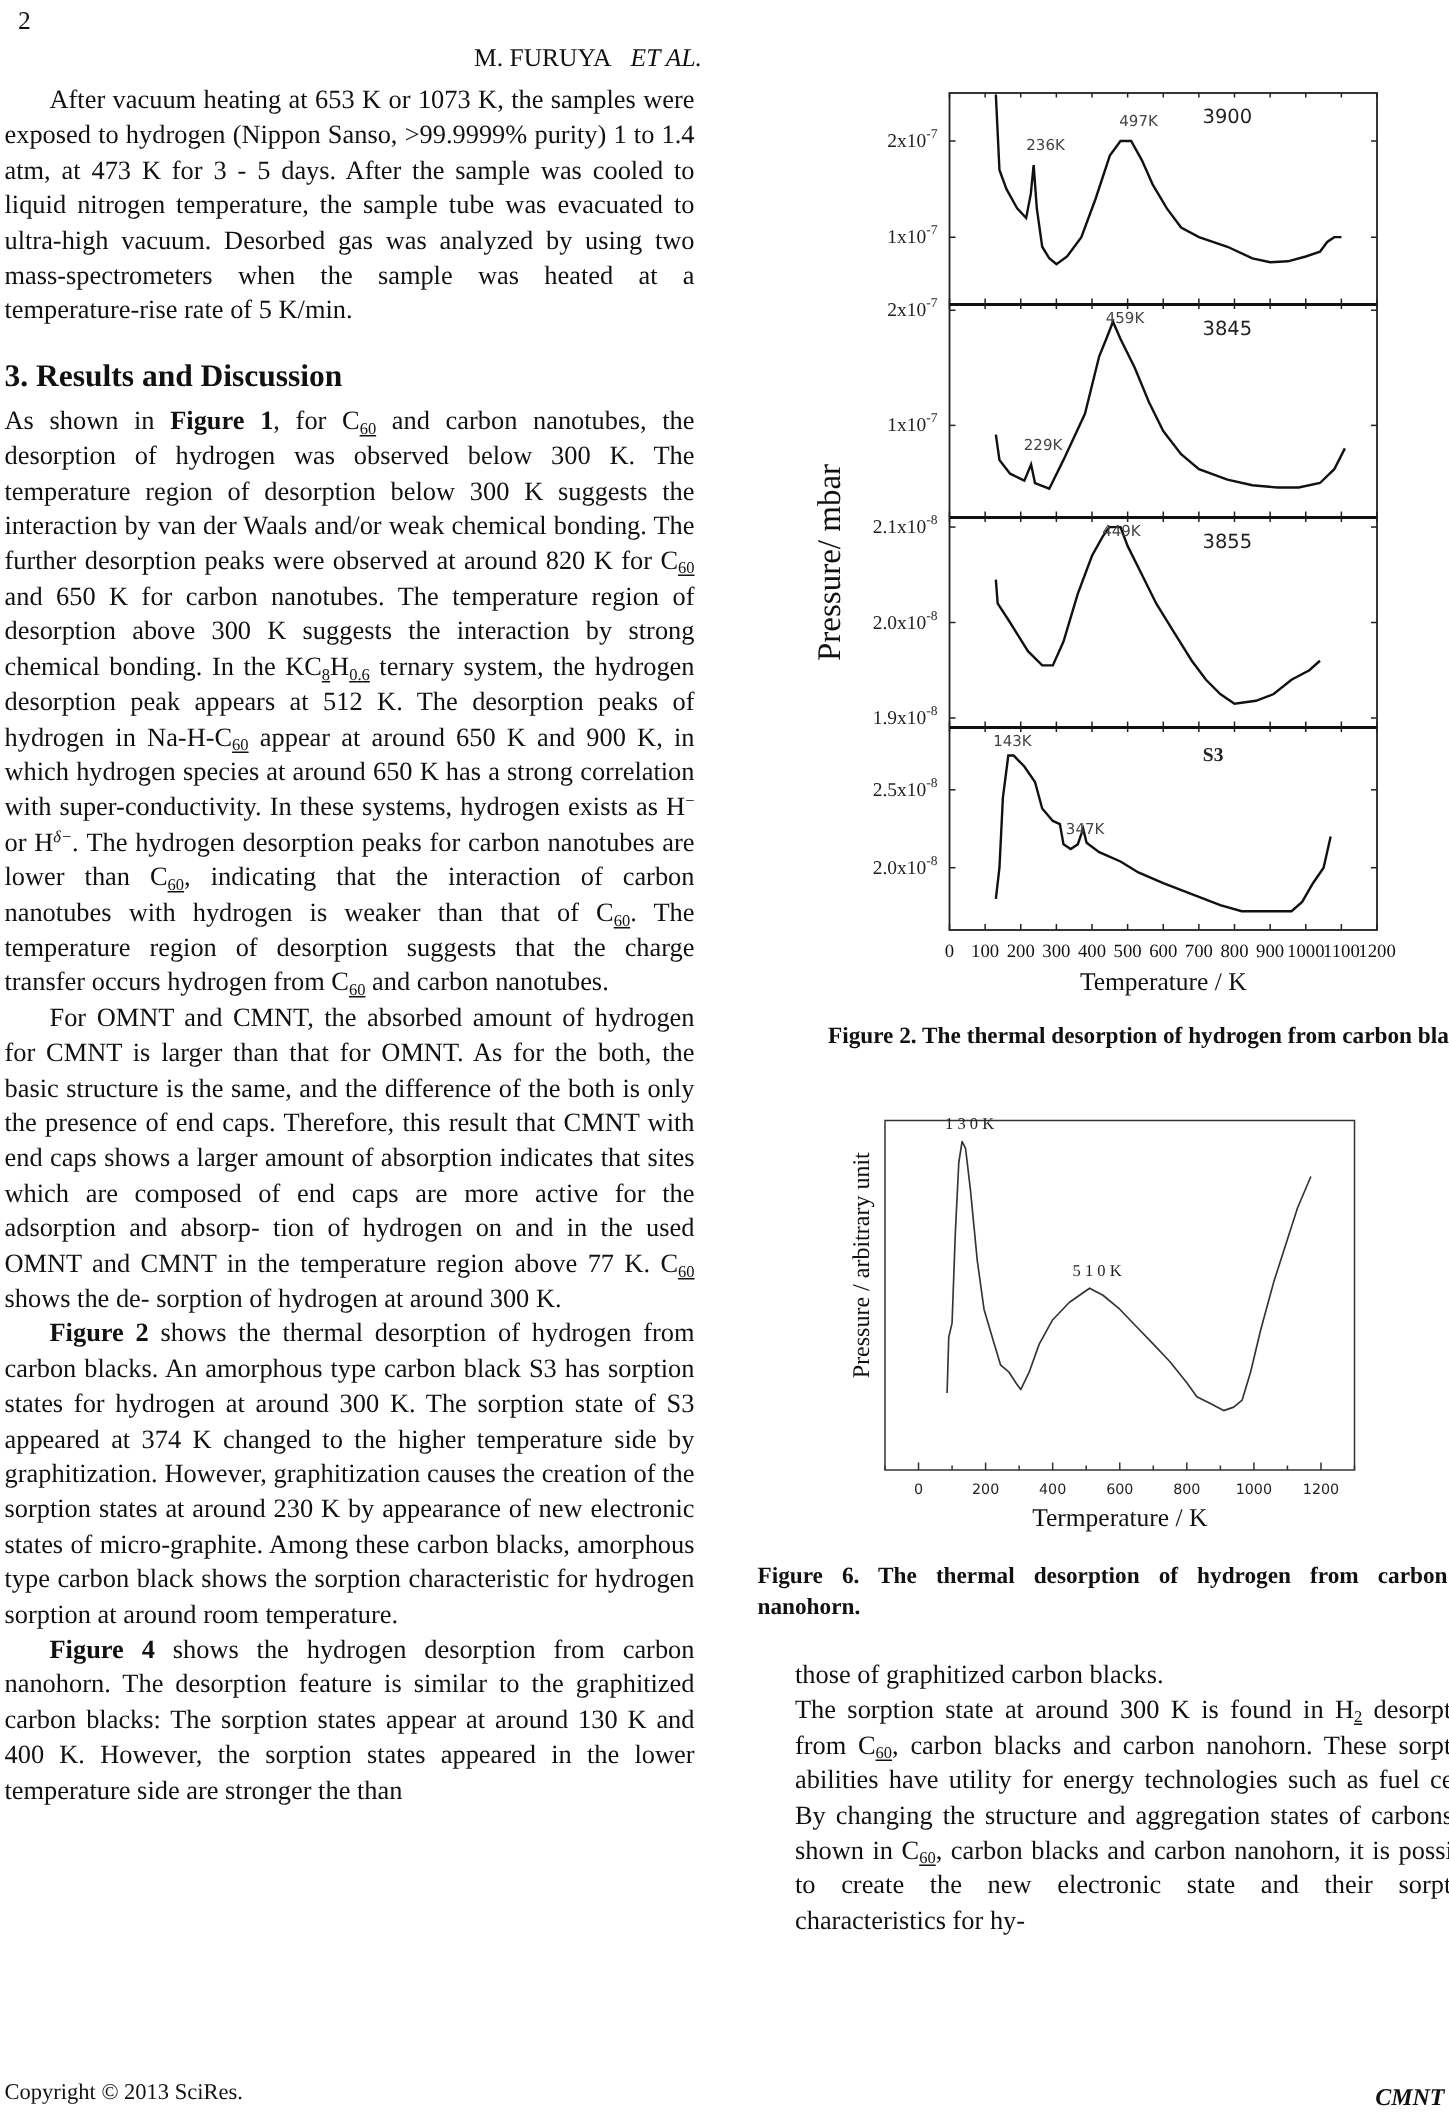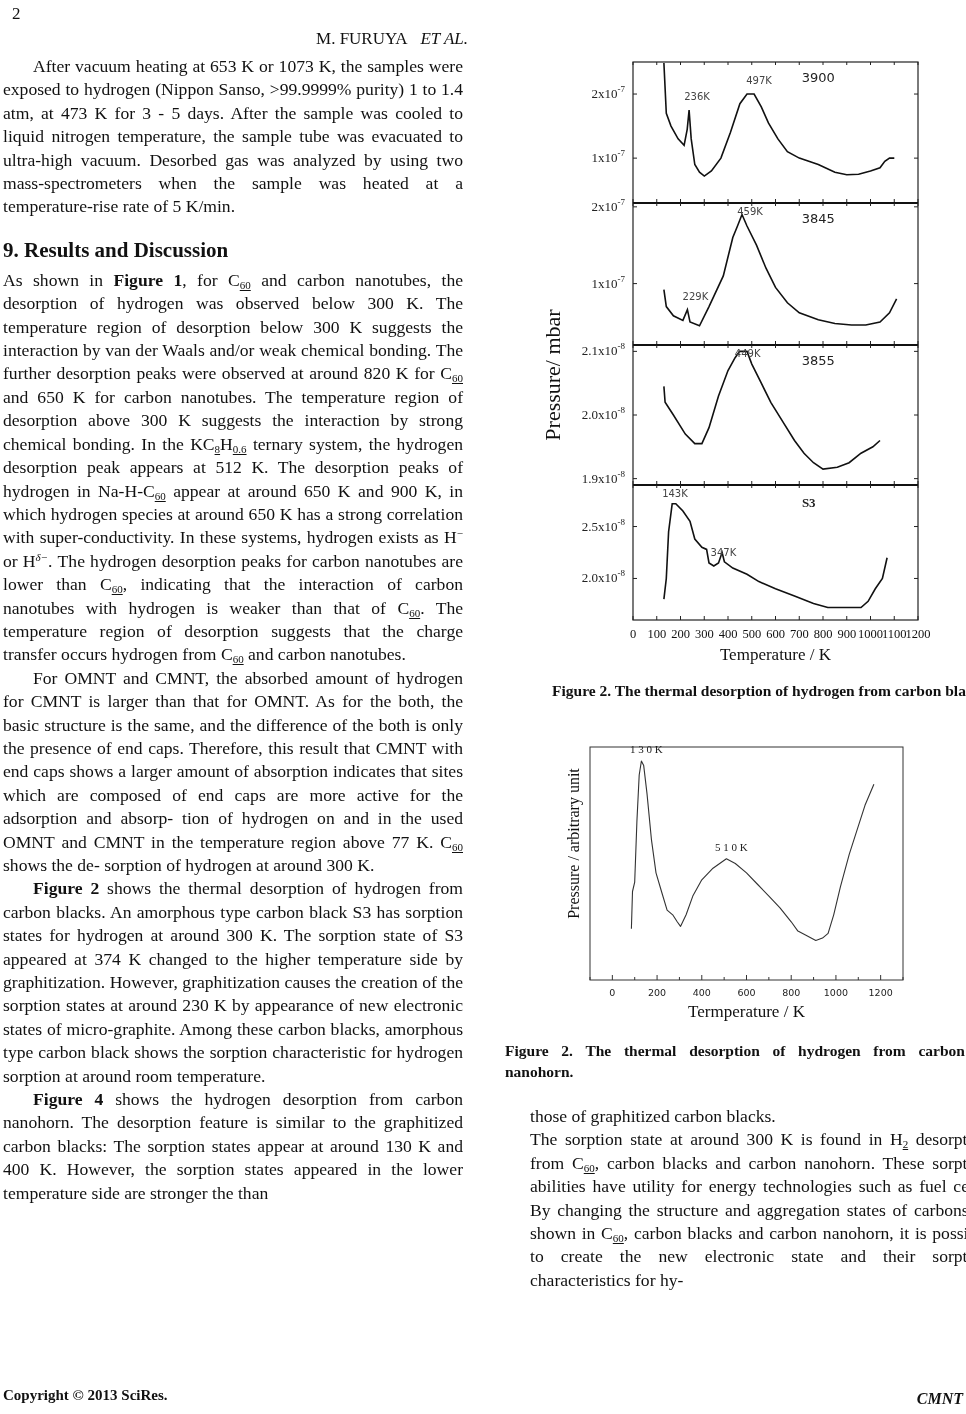--- a/index.html
+++ b/index.html
@@ -10,36 +10,36 @@
   .hdr-title i { font-style:italic; }
   .col { position:absolute; font-size:17.6px; line-height:23.4px; text-align:justify; }
   .col-left { left:3px; width:460px; top:55px; }
   .col-right { left:530px; width:460px; }
   p { margin:0; }
   p.ind { text-indent:30px; }
   h2 { font-family:"Liberation Serif", serif; font-weight:bold; font-size:21px; margin:18px 0 6px 0; line-height:26px; }
   sub { font-size:11px; vertical-align:-3px; line-height:0;text-decoration:underline; }
   sup { font-size:11px; vertical-align:6px; line-height:0; }
   .caption { position:absolute; left:505px; width:460px; font-weight:bold; font-size:15.5px; line-height:21px; text-align:justify; }
-  .footer-left { position:absolute; left:3px; top:1387px; font-size:15px;font-weight:bold; }
+  .footer-left { position:absolute; left:3px; top:1387px; font-size:15px; }
   .footer-right { position:absolute; right:3px; top:1390px; font-size:16px; font-weight:bold; font-style:italic; }
   svg text { font-family:"Liberation Serif", serif; }
   .sans { font-family:"DejaVu Sans", sans-serif; }
 </style>
 </head>
 <body>
 
 <div class="hdr-page">2</div>
 <div class="hdr-title">
   <span>M. FURUYA</span>&nbsp;&nbsp;&nbsp;<i>ET   AL.</i>
 </div>
 
 <div class="col col-left">
   <p class="ind">After vacuum heating at 653 K or 1073 K, the samples were exposed to hydrogen (Nippon Sanso, &gt;99.9999% purity) 1 to 1.4 atm, at 473 K for 3 - 5 days. After the sample was cooled to liquid nitrogen temperature, the sample tube was evacuated to ultra-high vacuum. Desorbed gas was analyzed by using two mass-spectrometers when the sample was heated at a temperature-rise rate of 5 K/min.</p>
-  <h2>9. Results and Discussion</h2>
+  <h2>3. Results and Discussion</h2>
   <p><span>As shown in </span><b>Figure 1</b><span>, for C</span><sub>60</sub><span> and carbon nanotubes, the desorption of hydrogen was observed below 300 K. The temperature region of desorption below 300 K suggests the interaction by van der Waals and/or weak chemical bonding. The further desorption peaks were observed at around 820 K for C</span><sub>60</sub><span> and 650 K for carbon nanotubes. The temperature region of desorption above 300 K suggests the interaction by strong chemical bonding. In the KC</span><sub>8</sub><span>H</span><sub>0.6</sub><span> ternary system, the hydrogen desorption peak appears at 512 K. The desorption peaks of hydrogen in Na-H-C</span><sub>60</sub><span> appear at around 650 K and 900 K, in which hydrogen species at around 650 K has a strong correlation with super-conductivity. In these systems, hydrogen exists as H</span><sup>−</sup><span> or H</span><sup><i>δ−</i></sup><span>. The hydrogen desorption peaks for carbon nanotubes are lower than C</span><sub>60</sub><span>, indicating that the interaction of carbon nanotubes with hydrogen is weaker than that of C</span><sub>60</sub><span>. The temperature region of desorption suggests that the charge transfer occurs hydrogen from C</span><sub>60</sub><span> and carbon nanotubes.</span></p>
   <p class="ind"><span>For OMNT and CMNT, the absorbed amount of hydrogen for CMNT is larger than that for OMNT. As for the both, the basic structure is the same, and the difference of the both is only the presence of end caps. Therefore, this result that CMNT with end caps shows a larger amount of absorption indicates that sites which are composed of end caps are more active for the adsorption and absorp- tion of hydrogen on and in the used OMNT and CMNT in the temperature region above 77 K. C</span><sub>60</sub><span> shows the de- sorption of hydrogen at around 300 K.</span></p>
   <p class="ind"><b>Figure 2</b><span> shows the thermal desorption of hydrogen from carbon blacks. An amorphous type carbon black S3 has sorption states for hydrogen at around 300 K. The sorption state of S3 appeared at 374 K changed to the higher temperature side by graphitization. However, graphitization causes the creation of the sorption states at around 230 K by appearance of new electronic states of micro-graphite. Among these carbon blacks, amorphous type carbon black shows the sorption characteristic for hydrogen sorption at around room temperature.</span></p>
   <p class="ind"><b>Figure 4</b><span> shows the hydrogen desorption from carbon nanohorn. The desorption feature is similar to the graphitized carbon blacks: The sorption states appear at around 130 K and 400 K. However, the sorption states appeared in the lower temperature side are stronger the than</span></p>
 </div>
 
 <svg id="fig2" style="position:absolute;left:530px;top:55px;" width="420" height="615">
     <text x="0" y="0" transform="translate(30,320) rotate(-90)" font-size="22" text-anchor="middle" fill="#111">Pressure/ mbar</text>
     <rect x="103" y="7" width="285" height="558" fill="none" stroke="#222" stroke-width="1.2"></rect>
     <line x1="103" y1="148" x2="103" y2="144" stroke="#222"></line>
@@ -231,21 +231,21 @@
     <text x="191.5" y="254" font-size="9.5" class="sans" text-anchor="middle" fill="#222">600</text>
     <text x="236.21428571428572" y="254" font-size="9.5" class="sans" text-anchor="middle" fill="#222">800</text>
     <text x="280.92857142857144" y="254" font-size="9.5" class="sans" text-anchor="middle" fill="#222">1000</text>
     <text x="325.64285714285717" y="254" font-size="9.5" class="sans" text-anchor="middle" fill="#222">1200</text>
     <text x="191.5" y="275" font-size="17" text-anchor="middle" fill="#111">Termperature / K</text>
     <text x="0" y="0" transform="translate(24,101.5) rotate(-90)" font-size="16" text-anchor="middle" fill="#111">Pressure / arbitrary unit</text>
     <path d="M76.4,186.7 L77.5,149.5 L79.7,140.1 L81.9,79.6 L84.2,33.0 L86.4,19.0 L88.7,23.6 L92.0,51.6 L96.5,98.2 L101.0,130.8 L106.5,149.5 L112.1,168.1 L117.7,172.8 L122.2,179.8 L125.5,184.4 L131.1,172.8 L137.8,154.1 L146.8,137.8 L158.0,126.2 L171.4,116.8 L180.3,121.5 L191.5,130.8 L202.7,142.5 L213.9,154.1 L225.0,165.8 L236.2,179.8 L242.9,189.1 L251.9,193.7 L260.8,198.4 L267.5,196.1 L273.1,191.4 L278.7,172.8 L285.4,144.8 L294.3,112.2 L303.3,84.2 L310.0,63.3 L318.9,42.3" fill="none" stroke="#333" stroke-width="1.1" stroke-linejoin="round"></path>
     <text x="91.42142857142858" y="10.980000000000018" font-size="11" text-anchor="middle" fill="#222">1 3 0 K</text>
     <text x="176.37857142857143" y="108.83999999999999" font-size="11" text-anchor="middle" fill="#222">5 1 0 K</text>
   </svg>
-<div class="caption" style="top:1040px;">Figure 2. The thermal desorption of hydrogen from carbon nanohorn.</div>
+<div class="caption" style="top:1040px;">Figure 6. The thermal desorption of hydrogen from carbon nanohorn.</div>
 
 <div class="col col-right" style="top:1105px;">
   <p>those of graphitized carbon blacks.</p>
   <p><span>The sorption state at around 300 K is found in H</span><sub>2</sub><span> desorption from C</span><sub>60</sub><span>, carbon blacks and carbon nanohorn. These sorption abilities have utility for energy technologies such as fuel cells. By changing the structure and aggregation states of carbons as shown in C</span><sub>60</sub><span>, carbon blacks and carbon nanohorn, it is possible to create the new electronic state and their sorption characteristics for hy-</span></p>
 </div>
 
 <div class="footer-left">Copyright © 2013 SciRes.</div>
 <div class="footer-right">CMNT</div>
 
 </body></html>

